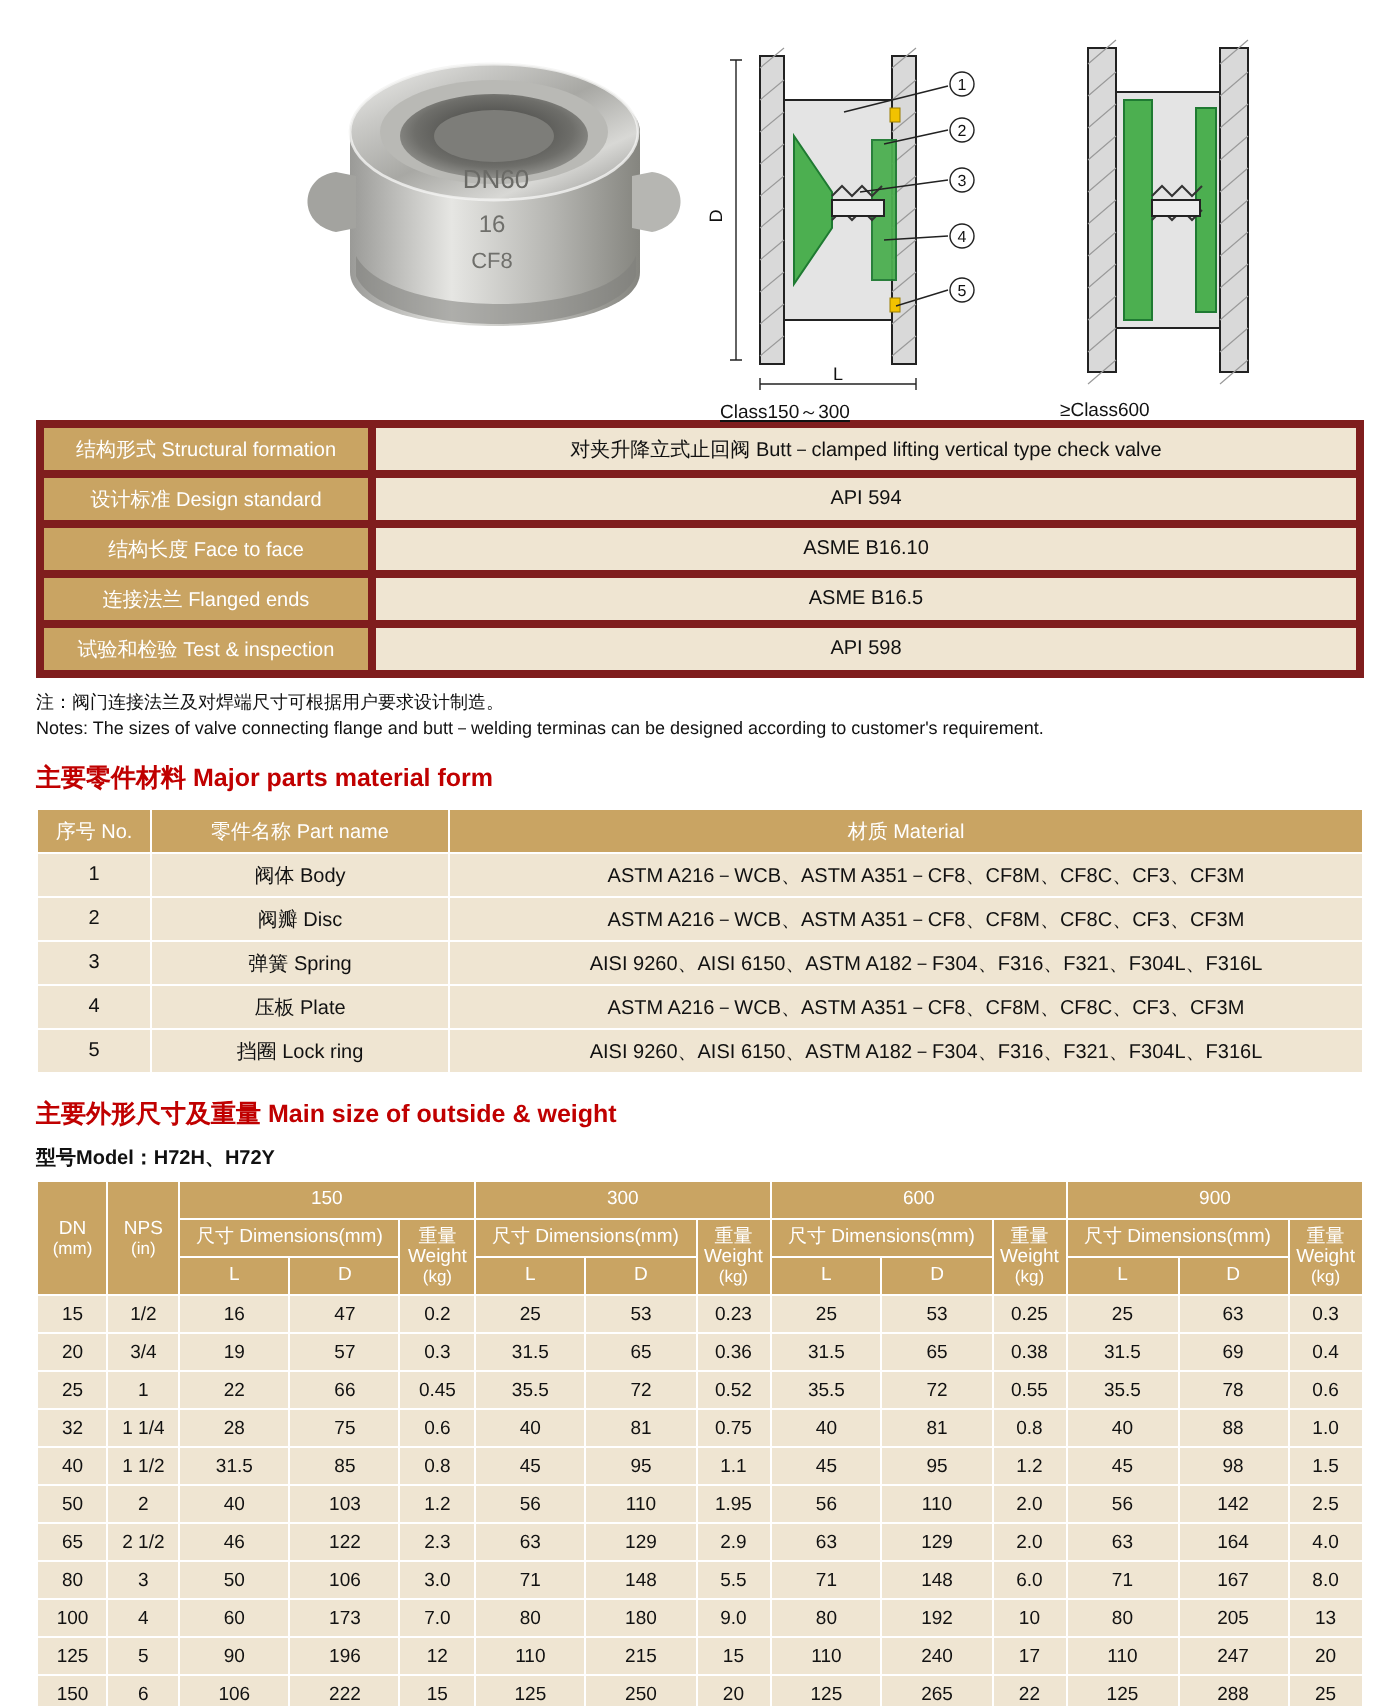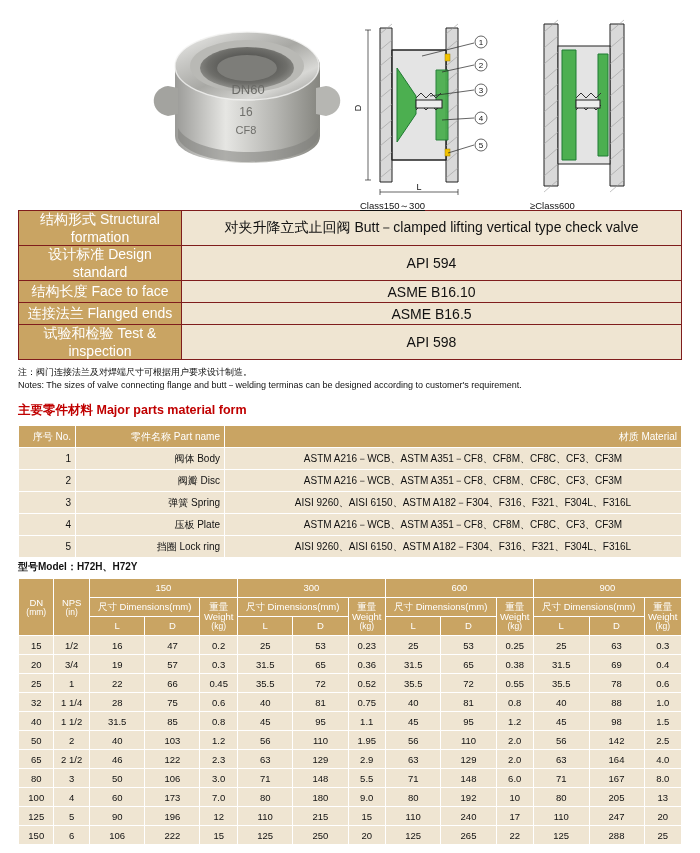--- a/index.html
+++ b/index.html
@@ -23,34 +23,34 @@
   .sec-title{
     font-size:12.5px;font-weight:bold;color:#c00000;
     margin:2px 0 6px 18px;letter-spacing:0px;
   }
   .sec-title .en{color:#c00000;}
 
   
   table{border-collapse:collapse;}
   .tbl1{margin-left:18px;width:664px;}
   .tbl1 td{
-    border:1px solid #7f1d1d;height:21px;font-size:14px;
+    border:4px solid #7f1d1d;height:21px;font-size:10px;
     padding:0 6px;
   }
   .tbl1 td.lbl{
     background:#c9a463;color:#ffffff;text-align:center;width:150px;font-weight:normal;
   }
   .tbl1 td.val{
     background:#efe5d2;color:#111;text-align:center;
   }
   .notes{margin:6px 0 0 18px;font-size:9px;line-height:1.45;color:#111;width:664px;}
 
   .tbl2{margin-left:18px;width:664px;}
   .tbl2 th,.tbl2 td{
-    border:1px solid #ffffff;height:21px;font-size:10px;text-align:right;padding:0 4px;
+    border:1px solid #ffffff;height:21px;font-size:10px;text-align:center;padding:0 4px;
   }
   .tbl2 th{background:#c9a463;color:#fff;font-weight:normal;}
   .tbl2 td{background:#efe5d2;color:#111;}
   .tbl2 td.mat{text-align:center;padding-left:24px;}
   .tbl2 .c-no{width:48px;}
   .tbl2 .c-name{width:140px;}
 
   .model{margin:2px 0 4px 18px;font-size:10px;font-weight:bold;color:#111;}
 
   .tbl3{margin-left:18px;width:664px;}
@@ -294,20 +294,24 @@
       <td>5</td>
       <td>
         <span>挡圈</span>
         <span>Lock ring</span>
       </td>
       <td class="mat">AISI 9260、AISI 6150、ASTM A182－F304、F316、F321、F304L、F316L</td>
     </tr>
   </tbody>
     </table>
 
+  <div class="sec-title" style="margin-top:12px;">
+    <span>主要外形尺寸及重量</span>
+    <span class="en">Main size of outside &amp; weight</span>
+  </div>
   <div class="model">型号Model：H72H、H72Y</div>
 
   <table class="tbl3">
     <tbody>
         <tr>
       <th class="dn" rowspan="3">
         <div>DN</div>
         <div class="small">(mm)</div>
       </th>
       <th class="nps" rowspan="3">

